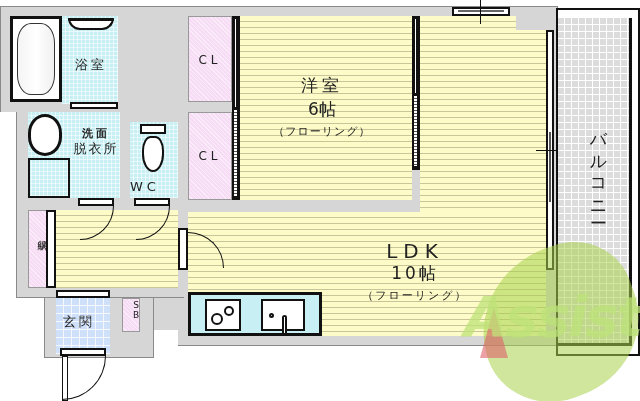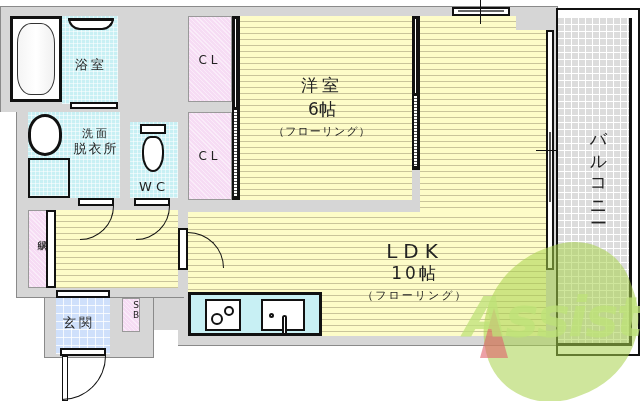--- a/index.html
+++ b/index.html
@@ -58,40 +58,40 @@
 <div class="abs" style="left:10px;top:16px;width:52px;height:86px;border:3px solid #111;background:#fff;">
   <div class="abs" style="left:4px;top:4px;width:38px;height:72px;border:1px solid #333;border-radius:14px/20px;background:linear-gradient(to right,#f4f4f4,#ffffff,#f0f0f0);"></div>
 </div>
 <div class="abs" style="left:68px;top:18px;width:46px;height:12px;border:2px solid #111;border-top:3px solid #111;border-radius:0 0 23px 23px;background:#fff;"></div>
 <div class="abs lbl" style="left:68px;top:58px;width:46px;font-size:13px;letter-spacing:3px;">浴室</div>
 <div class="abs" style="left:70px;top:102px;width:48px;height:7px;border:2px solid #111;background:#fff;"></div>
 
 <div class="abs floor-blue" style="left:28px;top:112px;width:92px;height:86px;"></div>
 <div class="abs" style="left:28px;top:114px;width:34px;height:42px;border:3px solid #111;border-radius:50%/45%;background:#fff;"></div>
 <div class="abs" style="left:28px;top:158px;width:42px;height:40px;border:2px solid #111;"></div>
-<div class="abs lbl" style="left:70px;top:128px;width:52px;font-size:11px;letter-spacing:3px;">洗面</div>
+<div class="abs lbl" style="left:70px;top:128px;width:52px;font-size:11px;letter-spacing:3px;font-weight:bold;">洗面</div>
 <div class="abs lbl" style="left:68px;top:142px;width:56px;font-size:13px;letter-spacing:2px;">脱衣所</div>
 
 <div class="abs floor-blue" style="left:130px;top:122px;width:48px;height:76px;"></div>
 <div class="abs" style="left:140px;top:124px;width:26px;height:10px;border:2px solid #111;background:#fff;"></div>
 <div class="abs" style="left:142px;top:136px;width:22px;height:36px;border:2px solid #111;border-radius:40% 40% 50% 50%;background:#fff;"></div>
-<div class="abs lbl" style="left:130px;top:180px;width:48px;font-size:13px;letter-spacing:4px;">WC</div>
+<div class="abs lbl" style="left:130px;top:180px;width:28px;font-size:13px;letter-spacing:4px;">WC</div>
 
 <div class="abs floor-yellow" style="left:48px;top:210px;width:130px;height:78px;"></div>
 <div class="abs floor-pink" style="left:28px;top:210px;width:20px;height:78px;border:1px solid #999;"></div>
 <div class="abs lbl" style="left:28px;top:232px;width:20px;font-size:10px;writing-mode:vertical-rl;text-orientation:upright;">収納</div>
 <div class="abs door-leaf" style="left:46px;top:210px;width:10px;height:78px;"></div>
 <div class="abs" style="left:78px;top:198px;width:36px;height:8px;border:2px solid #111;background:#fff;"></div>
 <div class="abs" style="left:80px;top:206px;width:34px;height:34px;border-right:1px solid #111;border-bottom:1px solid #111;border-radius:0 0 34px 0;"></div>
 <div class="abs" style="left:134px;top:198px;width:36px;height:8px;border:2px solid #111;background:#fff;"></div>
 <div class="abs" style="left:136px;top:206px;width:34px;height:34px;border-right:1px solid #111;border-bottom:1px solid #111;border-radius:0 0 34px 0;"></div>
 
 <div class="abs floor-entry" style="left:56px;top:298px;width:54px;height:56px;"></div>
 <div class="abs" style="left:56px;top:290px;width:54px;height:8px;border:2px solid #111;background:#fff;"></div>
-<div class="abs lbl" style="left:56px;top:316px;width:46px;font-size:13px;letter-spacing:3px;">玄関</div>
+<div class="abs lbl" style="left:56px;top:316px;width:46px;font-size:13px;letter-spacing:3px;font-family:Liberation Mono, monospace;">玄関</div>
 <div class="abs floor-pink" style="left:122px;top:298px;width:18px;height:34px;border:1px solid #999;"></div>
 <div class="abs lbl" style="left:122px;top:300px;width:18px;font-size:9px;writing-mode:vertical-rl;text-orientation:upright;">SB</div>
 <div class="abs" style="left:60px;top:348px;width:46px;height:8px;border:2px solid #111;background:#fff;"></div>
 <div class="abs" style="left:62px;top:356px;width:6px;height:45px;border:1px solid #111;background:#fff;"></div>
 <div class="abs" style="left:62px;top:356px;width:44px;height:44px;border-right:1px solid #111;border-bottom:1px solid #111;border-radius:0 0 44px 0;"></div>
 
 <div class="abs floor-pink" style="left:188px;top:16px;width:44px;height:86px;border:1px solid #999;"></div>
 <div class="abs lbl" style="left:188px;top:54px;width:44px;font-size:12px;letter-spacing:4px;">CL</div>
 <div class="abs floor-pink" style="left:188px;top:112px;width:44px;height:88px;border:1px solid #999;"></div>
 <div class="abs lbl" style="left:188px;top:150px;width:44px;font-size:12px;letter-spacing:4px;">CL</div>

